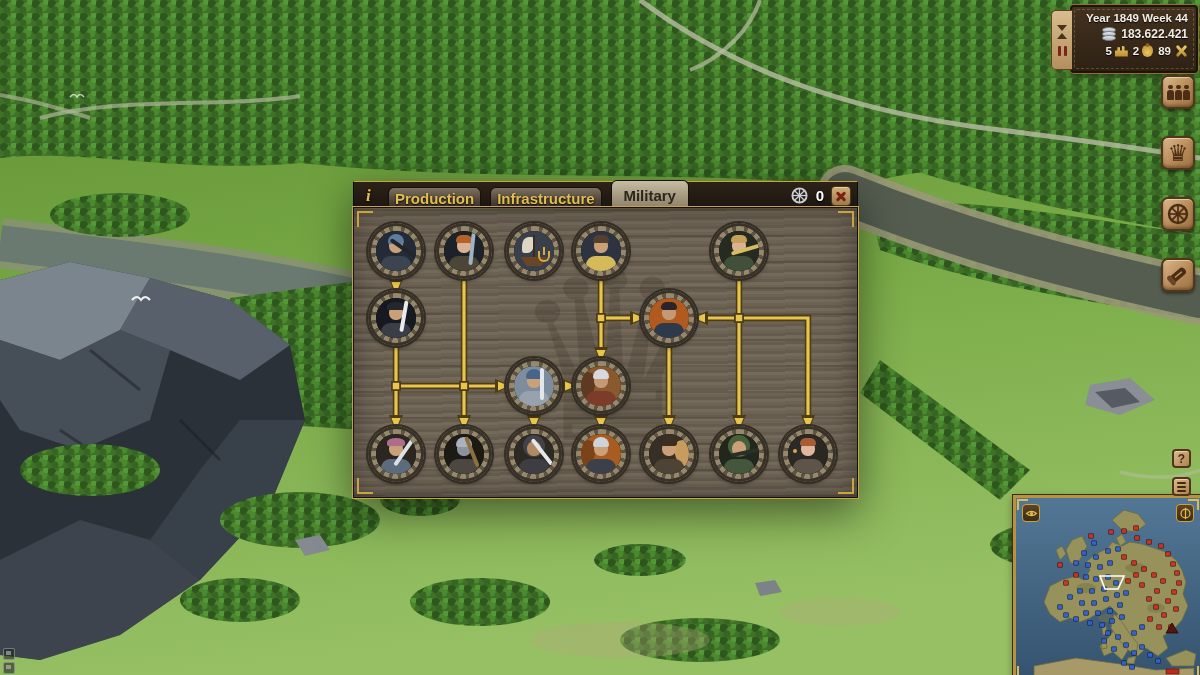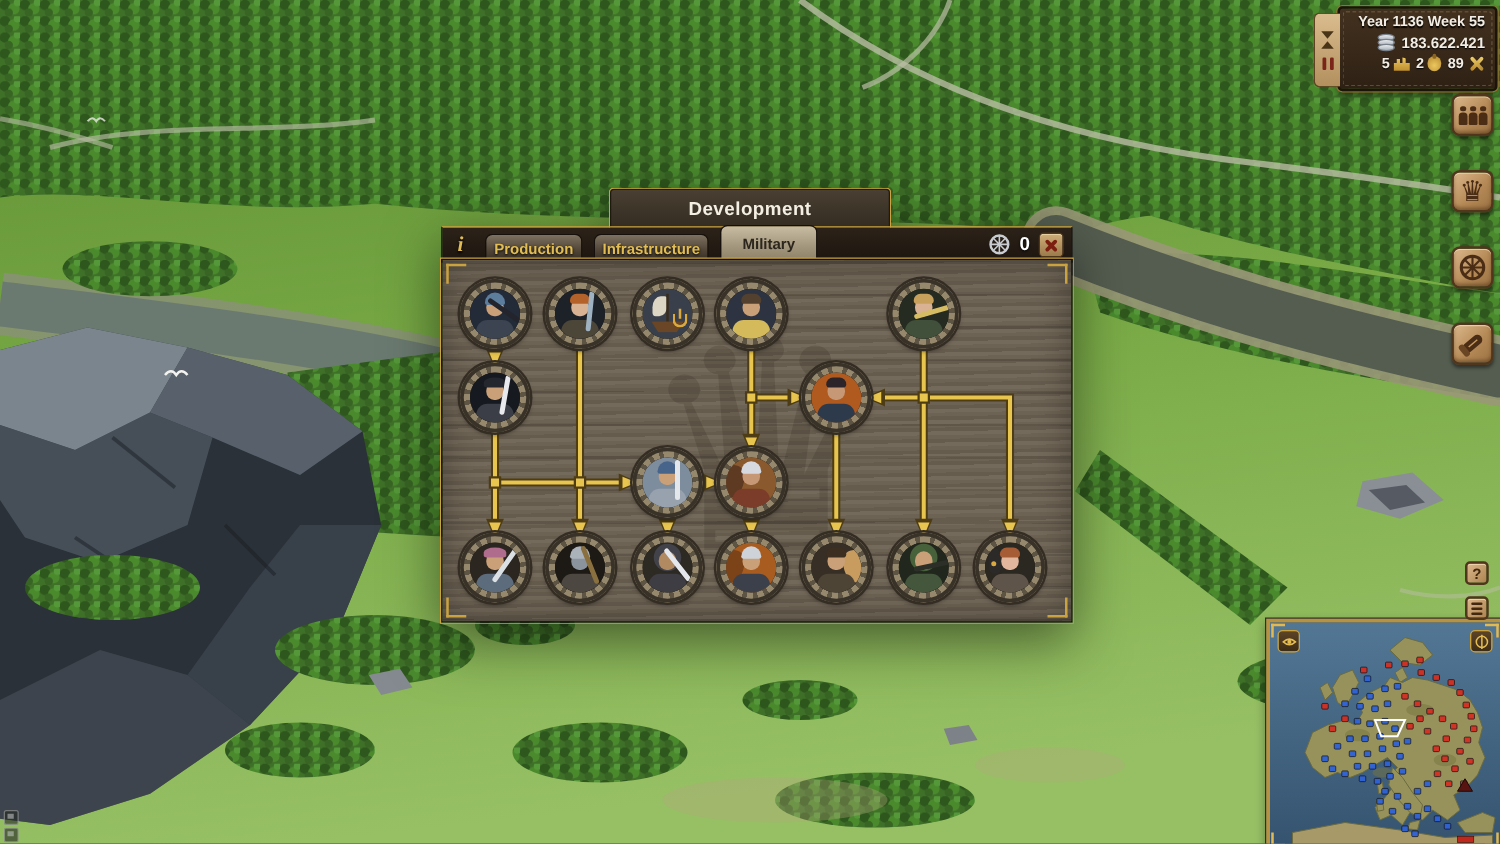--- a/index.html
+++ b/index.html
@@ -44,21 +44,21 @@
   .sbtn{width:19px;height:19px;border-radius:4px;background:linear-gradient(135deg,#dcb88c,#ad8350);border:2px solid #4f361c;box-shadow:inset 0 1px 0 rgba(255,235,200,.6);display:flex;align-items:center;justify-content:center;color:#42280f;font-weight:bold;font-size:12px;padding:0;cursor:pointer;}
   .menu-bars{display:flex;flex-direction:column;gap:2px;}
   .menu-bars i{width:9px;height:2px;background:#42280f;border-radius:1px;}
 
   
   #dev-panel{position:absolute;left:353px;top:150px;width:505px;height:348px;z-index:20;filter:drop-shadow(0 14px 22px rgba(0,0,0,.5));}
   .title-tab{position:absolute;left:134px;top:0;width:224px;height:32px;background:linear-gradient(#4a4033,#332b21);border:1px solid #caa23f;border-bottom:none;border-radius:4px 4px 0 0;display:flex;align-items:center;justify-content:center;color:#f4efe3;font-weight:bold;font-size:15px;letter-spacing:.4px;box-shadow:inset 0 0 0 1px #1f1910;}
   .tab-bar{position:absolute;left:0;top:31px;width:503px;height:27px;background:linear-gradient(#2c2218,#1c150f);border:1px solid #0f0b07;border-top:1px solid #caa23f;display:flex;align-items:flex-end;}
   .info-i{position:absolute;left:12px;top:4px;color:#e3bd54;font-family:"Liberation Serif",serif;font-weight:bold;font-style:italic;font-size:17px;text-shadow:0 1px 2px #000;}
   #tabs{position:absolute;left:34px;bottom:0;display:flex;gap:9px;align-items:flex-end;}
-  .tab{height:22px;min-width:78px;box-sizing:border-box;padding:0 6px;display:flex;align-items:center;justify-content:center;font-size:12px;font-weight:bold;color:#e2bd54;background:linear-gradient(#7d7161,#4f4436 60%,#352d22);border:1px solid #15100b;border-bottom:none;border-radius:6px 6px 0 0;text-shadow:0 1px 2px #000;cursor:pointer;}
+  .tab{height:22px;min-width:78px;box-sizing:border-box;padding:0 6px;display:flex;align-items:center;justify-content:center;font-size:15px;font-weight:bold;color:#e2bd54;background:linear-gradient(#7d7161,#4f4436 60%,#352d22);border:1px solid #15100b;border-bottom:none;border-radius:6px 6px 0 0;text-shadow:0 1px 2px #000;cursor:pointer;}
   .tab.active{height:29px;color:#2c261d;background:linear-gradient(#c8bca3,#a1957c 60%,#8c8067);text-shadow:none;}
   .bar-right{position:absolute;right:6px;top:0;height:27px;display:flex;align-items:center;gap:7px;}
   .points{color:#fff;font-weight:bold;font-size:15px;text-shadow:0 1px 2px #000;}
   .close{position:relative;width:20px;height:20px;background:linear-gradient(#cfae79,#9d7a4a);border:1px solid #4f371d;border-radius:4px;box-shadow:inset 0 1px 0 rgba(255,240,200,.5);cursor:pointer;padding:0;}
   .close i{position:absolute;left:3px;top:8px;width:12px;height:3px;background:#7c1f10;border-radius:2px;}
   .close .x1{transform:rotate(45deg);} .close .x2{transform:rotate(-45deg);}
   .panel-body{position:absolute;left:0;top:57px;width:503px;height:289px;border:1px solid #14100b;box-shadow:0 0 0 1px #caa23f,inset 0 0 30px rgba(0,0,0,.35);
     background:
       repeating-linear-gradient(0deg,rgba(25,20,14,.16) 0 2px,rgba(255,255,255,0) 2px 26px),
       repeating-linear-gradient(179deg,#746a5b 0 3px,#6d6354 3px 6px,#665c4e 6px 9px);}
@@ -181,21 +181,21 @@
   </svg>
 
   <div id="hud">
     <div class="hud-tab">
       <div class="hourglass"></div>
       <div class="pausebars">
           <i></i>
           <i></i>
         </div>
     </div>
-    <div class="hud-row hud-date">Year 1136 Week 55</div>
+    <div class="hud-row hud-date">Year 1849 Week 44</div>
     <div class="hud-row hud-money">
       <span class="coins">
           <i></i>
           <i></i>
           <i></i>
         </span>
       <span>183.622.421</span>
     </div>
     <div class="hud-row hud-stats" id="hud-stats">
         <span class="stat">
@@ -254,23 +254,20 @@
     <button class="sbtn">
         <span class="menu-bars">
           <i></i>
           <i></i>
           <i></i>
         </span>
       </button>
   </div>
 
   <div id="dev-panel">
-    <div class="title-tab">
-        <span>Development</span>
-      </div>
     <div class="tab-bar">
       <span class="info-i">i</span>
       <div id="tabs">
           <div class="tab">Production</div>
           <div class="tab">Infrastructure</div>
           <div class="tab active">Military</div>
         </div>
       <div class="bar-right">
         <svg width="19" height="19" viewBox="0 0 24 24">
           <circle cx="12" cy="12" r="9" fill="none" stroke="#c9ccd1" stroke-width="2.4"></circle>

